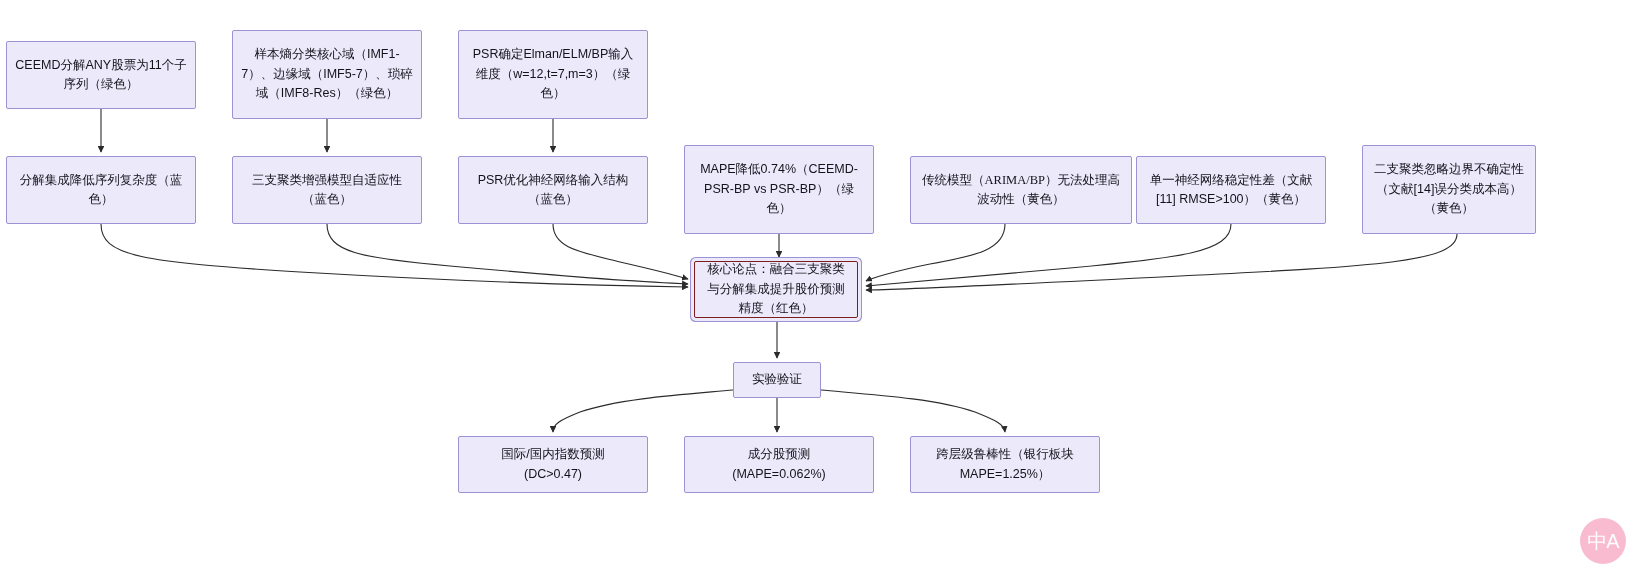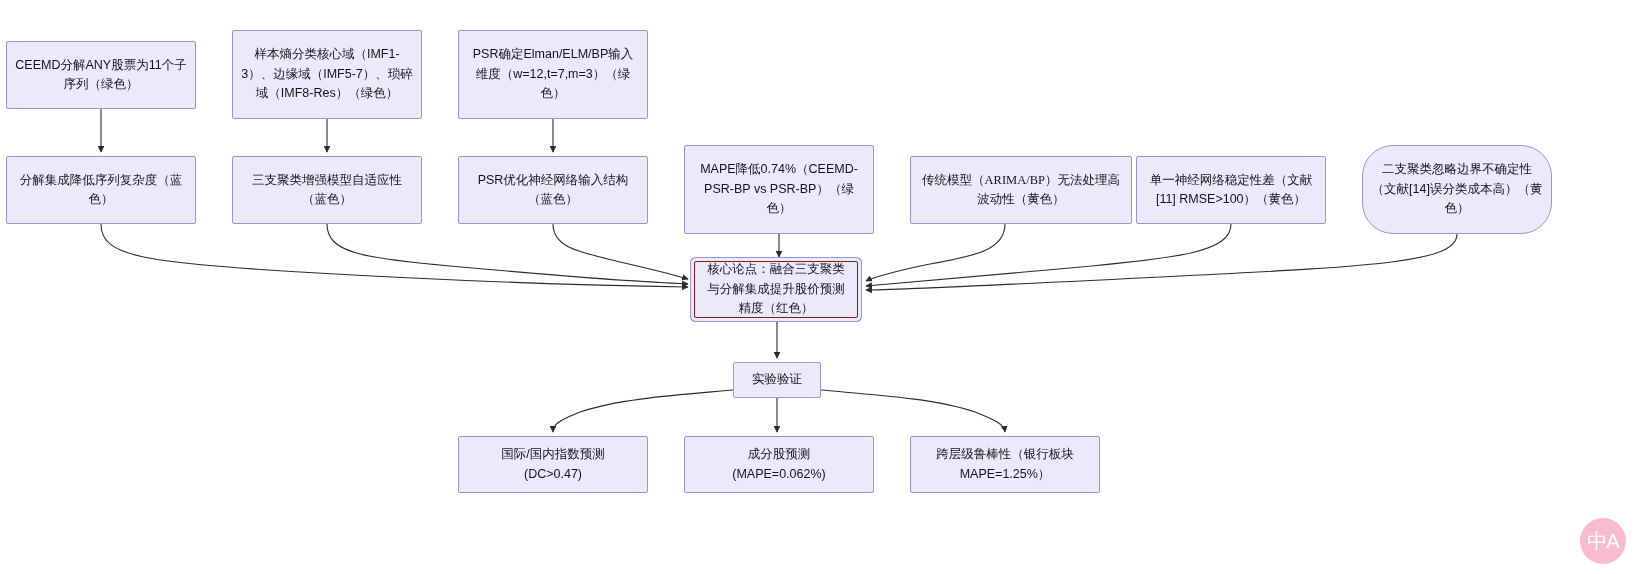--- a/index.html
+++ b/index.html
@@ -97,21 +97,21 @@
       <path d="M 733 390 C 690 394, 620 398, 580 412 C 560 420, 553 424, 553 432"></path>
       <path d="M 777 398 L 777 432"></path>
       <path d="M 821 390 C 864 394, 935 398, 975 412 C 995 420, 1004 424, 1005 432"></path>
     </g>
   </svg>
 
   <div class="node" style="left:6px; top:41px; width:190px; height:68px;">
     <span class="txt">CEEMD分解ANY股票为11个子序列（绿色）</span>
   </div>
   <div class="node" style="left:232px; top:30px; width:190px; height:89px;">
-    <span class="txt">样本熵分类核心域（IMF1-3）、边缘域（IMF5-7）、琐碎域（IMF8-Res）（绿色）</span>
+    <span class="txt">样本熵分类核心域（IMF1-7）、边缘域（IMF5-7）、琐碎域（IMF8-Res）（绿色）</span>
   </div>
   <div class="node" style="left:458px; top:30px; width:190px; height:89px;">
     <span class="txt">PSR确定Elman/ELM/BP输入维度（w=12,t=7,m=3）（绿色）</span>
   </div>
 
   <div class="node" style="left:6px; top:156px; width:190px; height:68px;">
     <span class="txt">分解集成降低序列复杂度（蓝色）</span>
   </div>
   <div class="node" style="left:458px; top:156px; width:190px; height:68px;">
     <span class="txt">PSR优化神经网络输入结构（蓝色）</span>
@@ -121,21 +121,21 @@
   </div>
   <div class="node" style="left:684px; top:145px; width:190px; height:89px;">
     <span class="txt">MAPE降低0.74%（CEEMD-PSR-BP vs PSR-BP）（绿色）</span>
   </div>
   <div class="node" style="left:910px; top:156px; width:222px; height:68px;font-family:Liberation Serif, serif;">
     <span class="txt">传统模型（ARIMA/BP）无法处理高波动性（黄色）</span>
   </div>
   <div class="node" style="left:1136px; top:156px; width:190px; height:68px;">
     <span class="txt">单一神经网络稳定性差（文献[11] RMSE&gt;100）（黄色）</span>
   </div>
-  <div class="node" style="left:1362px; top:145px; width:190px; height:89px;border-radius:31px;">
+  <div class="node" style="left:1362px; top:145px; width:174px; height:89px;">
     <span class="txt">二支聚类忽略边界不确定性（文献[14]误分类成本高）（黄色）</span>
   </div>
 
   <div class="node node-core" style="left:694px; top:261px; width:164px; height:57px;">
     <span class="txt">核心论点：融合三支聚类与分解集成提升股价预测精度（红色）</span>
   </div>
 
   <div class="node" style="left:733px; top:362px; width:88px; height:36px;">
     <span class="txt">实验验证</span>
   </div>

